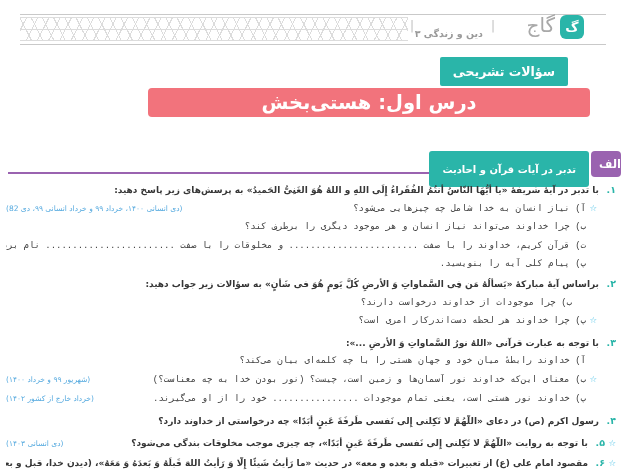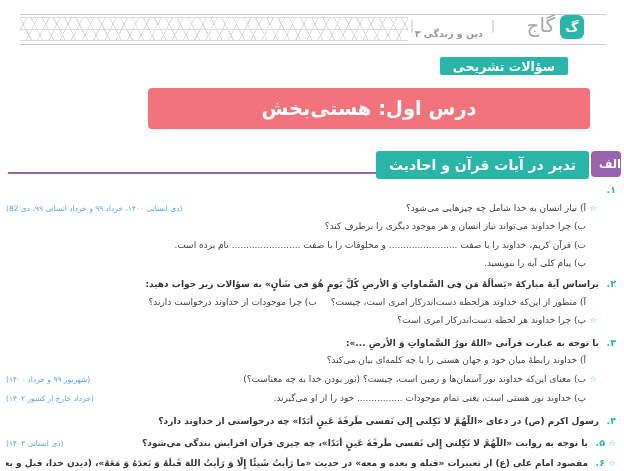--- a/index.html
+++ b/index.html
@@ -27,57 +27,57 @@
   .brand { position:absolute; top:13px; right:69px; font-size:20px; font-weight:normal; color:#a8a8a8; letter-spacing:2px; }
   .logo-badge {
     position:absolute; top:15px; right:40px; width:24px; height:24px;
     background:#2ab5a9; border-radius:6px; color:#ffffff;
     display:flex; align-items:center; justify-content:center;
     font-size:13px; font-weight:bold;
   }
 
   
   .kicker {
-    position:absolute; top:57px; right:56px; height:18px;
+    position:absolute; top:57px; right:56px; height:29px;
     background:#2ab5a9; color:#fff; font-size:12.5px; font-weight:bold;
     display:flex; align-items:center; padding:0 13px; border-radius:2px;
   }
   .lesson-banner {
-    position:absolute; top:88px; right:34px; width:442px; height:41px;
+    position:absolute; top:88px; right:34px; width:442px; height:29px;
     background:#f2737c; color:#fff; border-radius:4px;
     display:flex; align-items:center; justify-content:center;
     font-size:19.5px; font-weight:bold;
   }
 
   
   .section-line { position:absolute; top:172px; left:8px; right:35px; height:2px; background:#9a63b0; }
   .alef-badge {
     position:absolute; top:151px; right:3px; width:30px; height:26px;
     background:#9a63b0; color:#fff; border-radius:4px;
     display:flex; align-items:center; justify-content:center;
     font-size:11.5px; font-weight:bold;padding-left:8px;
   }
   .section-label {
-    position:absolute; top:151px; right:35px; height:28px;
+    position:absolute; top:151px; right:35px; height:36px;
     background:#2ab5a9; color:#fff; border-radius:3px;
     display:flex; align-items:center; padding:0 13px;
-    font-size:14px; font-weight:bold;
+    font-size:10px; font-weight:bold;
   }
 
   
   .content { position:absolute; top:184px; right:8px; left:6px; color:#3d3d3d; }
   .row {
     display:flex; justify-content:space-between; align-items:baseline;
     white-space:nowrap; height:18.6px; overflow:hidden;
   }
   .rgroup { display:flex; align-items:baseline; }
   .num { color:#2ab5a9; font-weight:bold; font-size:9.5px; width:17px; flex:0 0 auto; }
   .qmain { font-weight:bold; font-size:9px; color:#363636; }
   .sub { margin-right:19px; }
-  .sub .stext { font-size:9px; color:#424242; }
+  .sub .stext { font-size:9px; color:#424242;font-family:Liberation Mono, monospace; }
   .star { color:#4fc3e8; font-size:8.5px; width:11px; display:inline-block; flex:0 0 auto; }
   .star-pad { width:11px; display:inline-block; flex:0 0 auto; }
   .t2 { margin-right:14px; }
   .cite { color:#56aadf; font-size:7.5px; flex:0 0 auto; margin-right:8px; }
   .mt1 { margin-top:1px; } .mt3 { margin-top:3px; } .mt4 { margin-top:4px; } .mt2 { margin-top:2px; }
 </style>
 </head>
 <body>
 
 <div class="rule rule-top"></div>
@@ -96,20 +96,21 @@
 
 <div class="section-line"></div>
 <div class="section-label">تدبر در آیات قرآن و احادیث</div>
 <div class="alef-badge">الف</div>
 
 <div class="content">
 
   <div class="row">
     <span class="rgroup">
       <span class="num">۱.</span>
+      <span class="qmain">با تدبر در آیهٔ شریفهٔ «یا أَیُّهَا النّاسُ أَنتُمُ الفُقَراءُ إِلَی اللهِ و اللهُ هُوَ الغَنِیُّ الحَمیدُ» به پرسش‌های زیر پاسخ دهید:</span>
     </span>
   </div>
   <div class="row sub">
     <span class="rgroup">
       <span class="star">☆</span>
       <span class="stext">آ) نیاز انسان به خدا شامل چه چیزهایی می‌شود؟</span>
     </span>
     <span class="cite">(دی انسانی ۱۴۰۰، خرداد ۹۹ و خرداد انسانی ۹۹، دی 82)</span>
   </div>
   <div class="row sub">
@@ -133,21 +134,20 @@
 
   <div class="row mt1">
     <span class="rgroup">
       <span class="num">۲.</span>
       <span class="qmain">براساس آیهٔ مبارکهٔ «یَسأَلُهُ مَن فِی السَّماواتِ وَ الأَرضِ کُلَّ یَومٍ هُوَ فی شَأنٍ» به سؤالات زیر جواب دهید:</span>
     </span>
   </div>
   <div class="row sub">
     <span class="rgroup">
       <span class="star-pad"></span>
-      <span class="stext">آ) منظور از این‌که خداوند هرلحظه دست‌اندرکار امری است، چیست؟</span>
       <span class="stext t2">ب) چرا موجودات از خداوند درخواست دارند؟</span>
     </span>
   </div>
   <div class="row sub">
     <span class="rgroup">
       <span class="star">☆</span>
       <span class="stext">پ) چرا خداوند هر لحظه دست‌اندرکار امری است؟</span>
     </span>
   </div>
 
@@ -182,21 +182,21 @@
     <span class="rgroup">
       <span class="num">۴.</span>
       <span class="qmain">رسول اکرم (ص) در دعای «اللّهُمَّ لا تَکِلنی إِلی نَفسی طَرفَةَ عَینٍ أَبَدًا» چه درخواستی از خداوند دارد؟</span>
     </span>
   </div>
 
   <div class="row mt3">
     <span class="rgroup">
       <span class="star">☆</span>
       <span class="num">۵.</span>
-      <span class="qmain">با توجه به روایت «اللّهُمَّ لا تَکِلنی إِلی نَفسی طَرفَةَ عَینٍ أَبَدًا»، چه چیزی قرآن افزایش بندگی می‌شود؟</span>
+      <span class="qmain">با توجه به روایت «اللّهُمَّ لا تَکِلنی إِلی نَفسی طَرفَةَ عَینٍ أَبَدًا»، چه چیزی موجب مخلوقات بندگی می‌شود؟</span>
     </span>
     <span class="cite">(دی انسانی ۱۴۰۳)</span>
   </div>
 
   <div class="row mt2">
     <span class="rgroup">
       <span class="star">☆</span>
       <span class="num">۶.</span>
       <span class="qmain">مقصود امام علی (ع) از تعبیرات «قبله و بعده و معه» در حدیث «ما رَأَیتُ شَیئًا إِلّا وَ رَأَیتُ اللهَ قَبلَهُ وَ بَعدَهُ وَ مَعَهُ»، (دیدن خدا، قبل و بعد و</span>
     </span>

